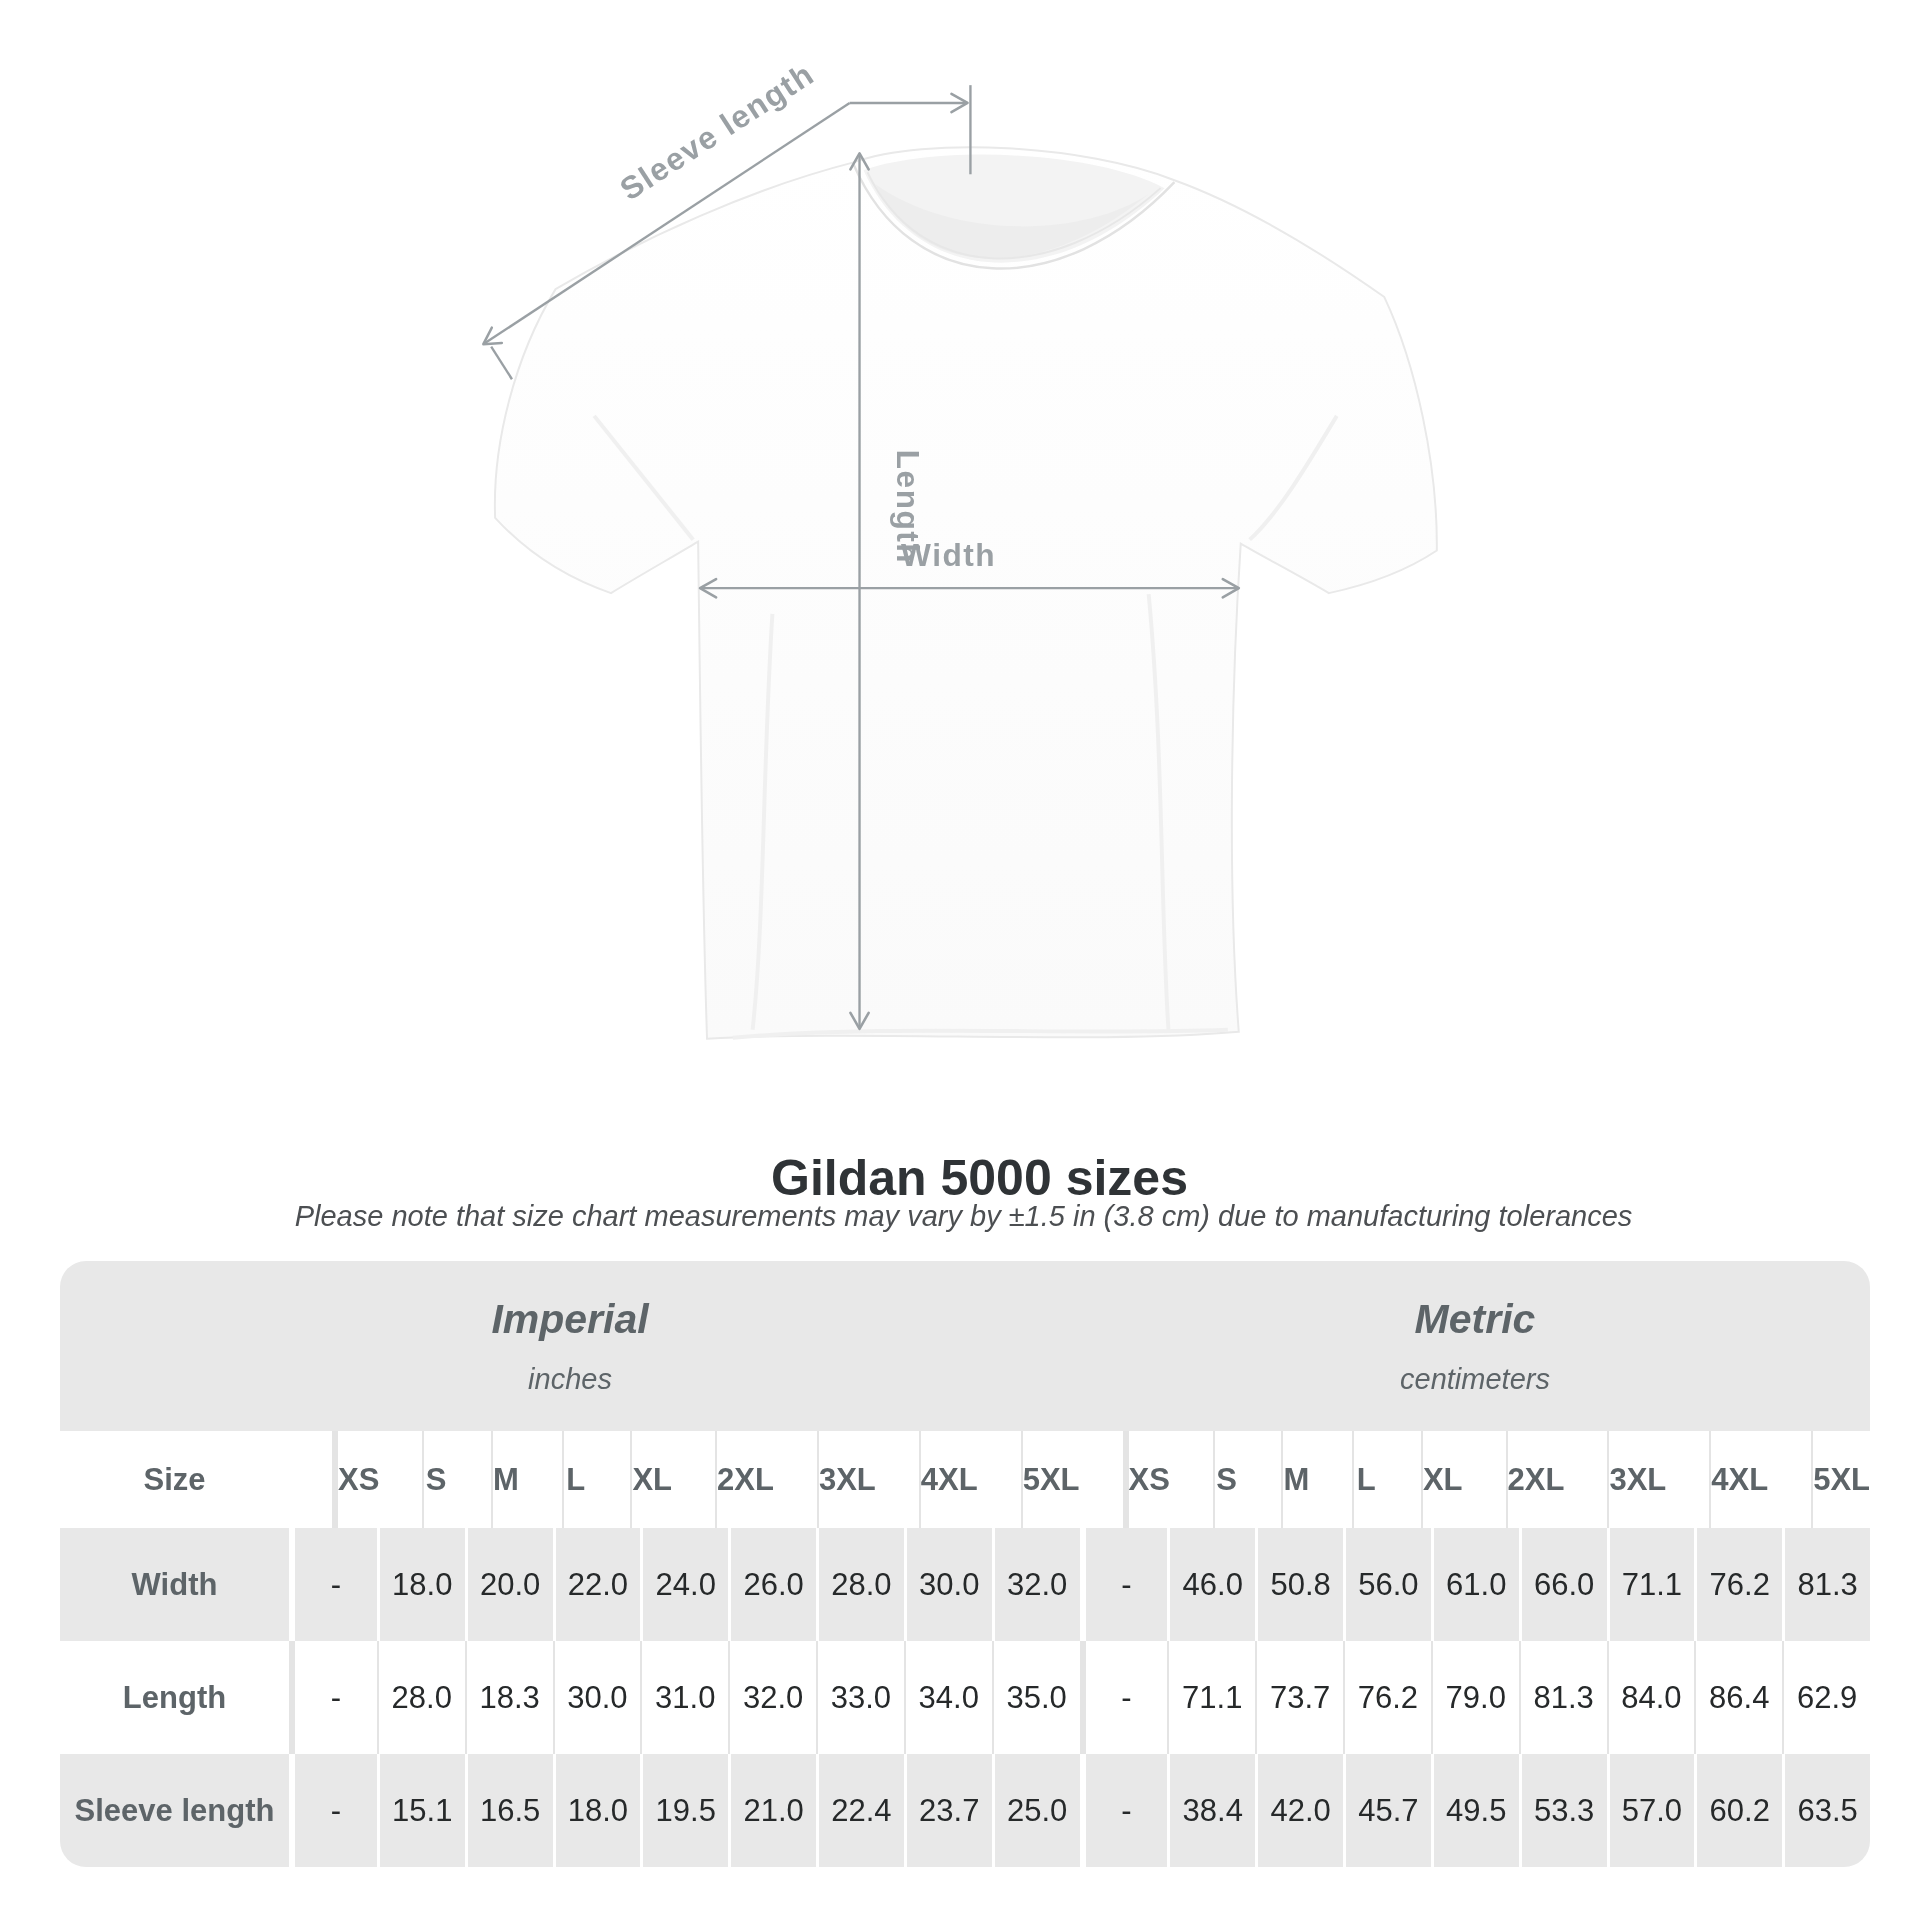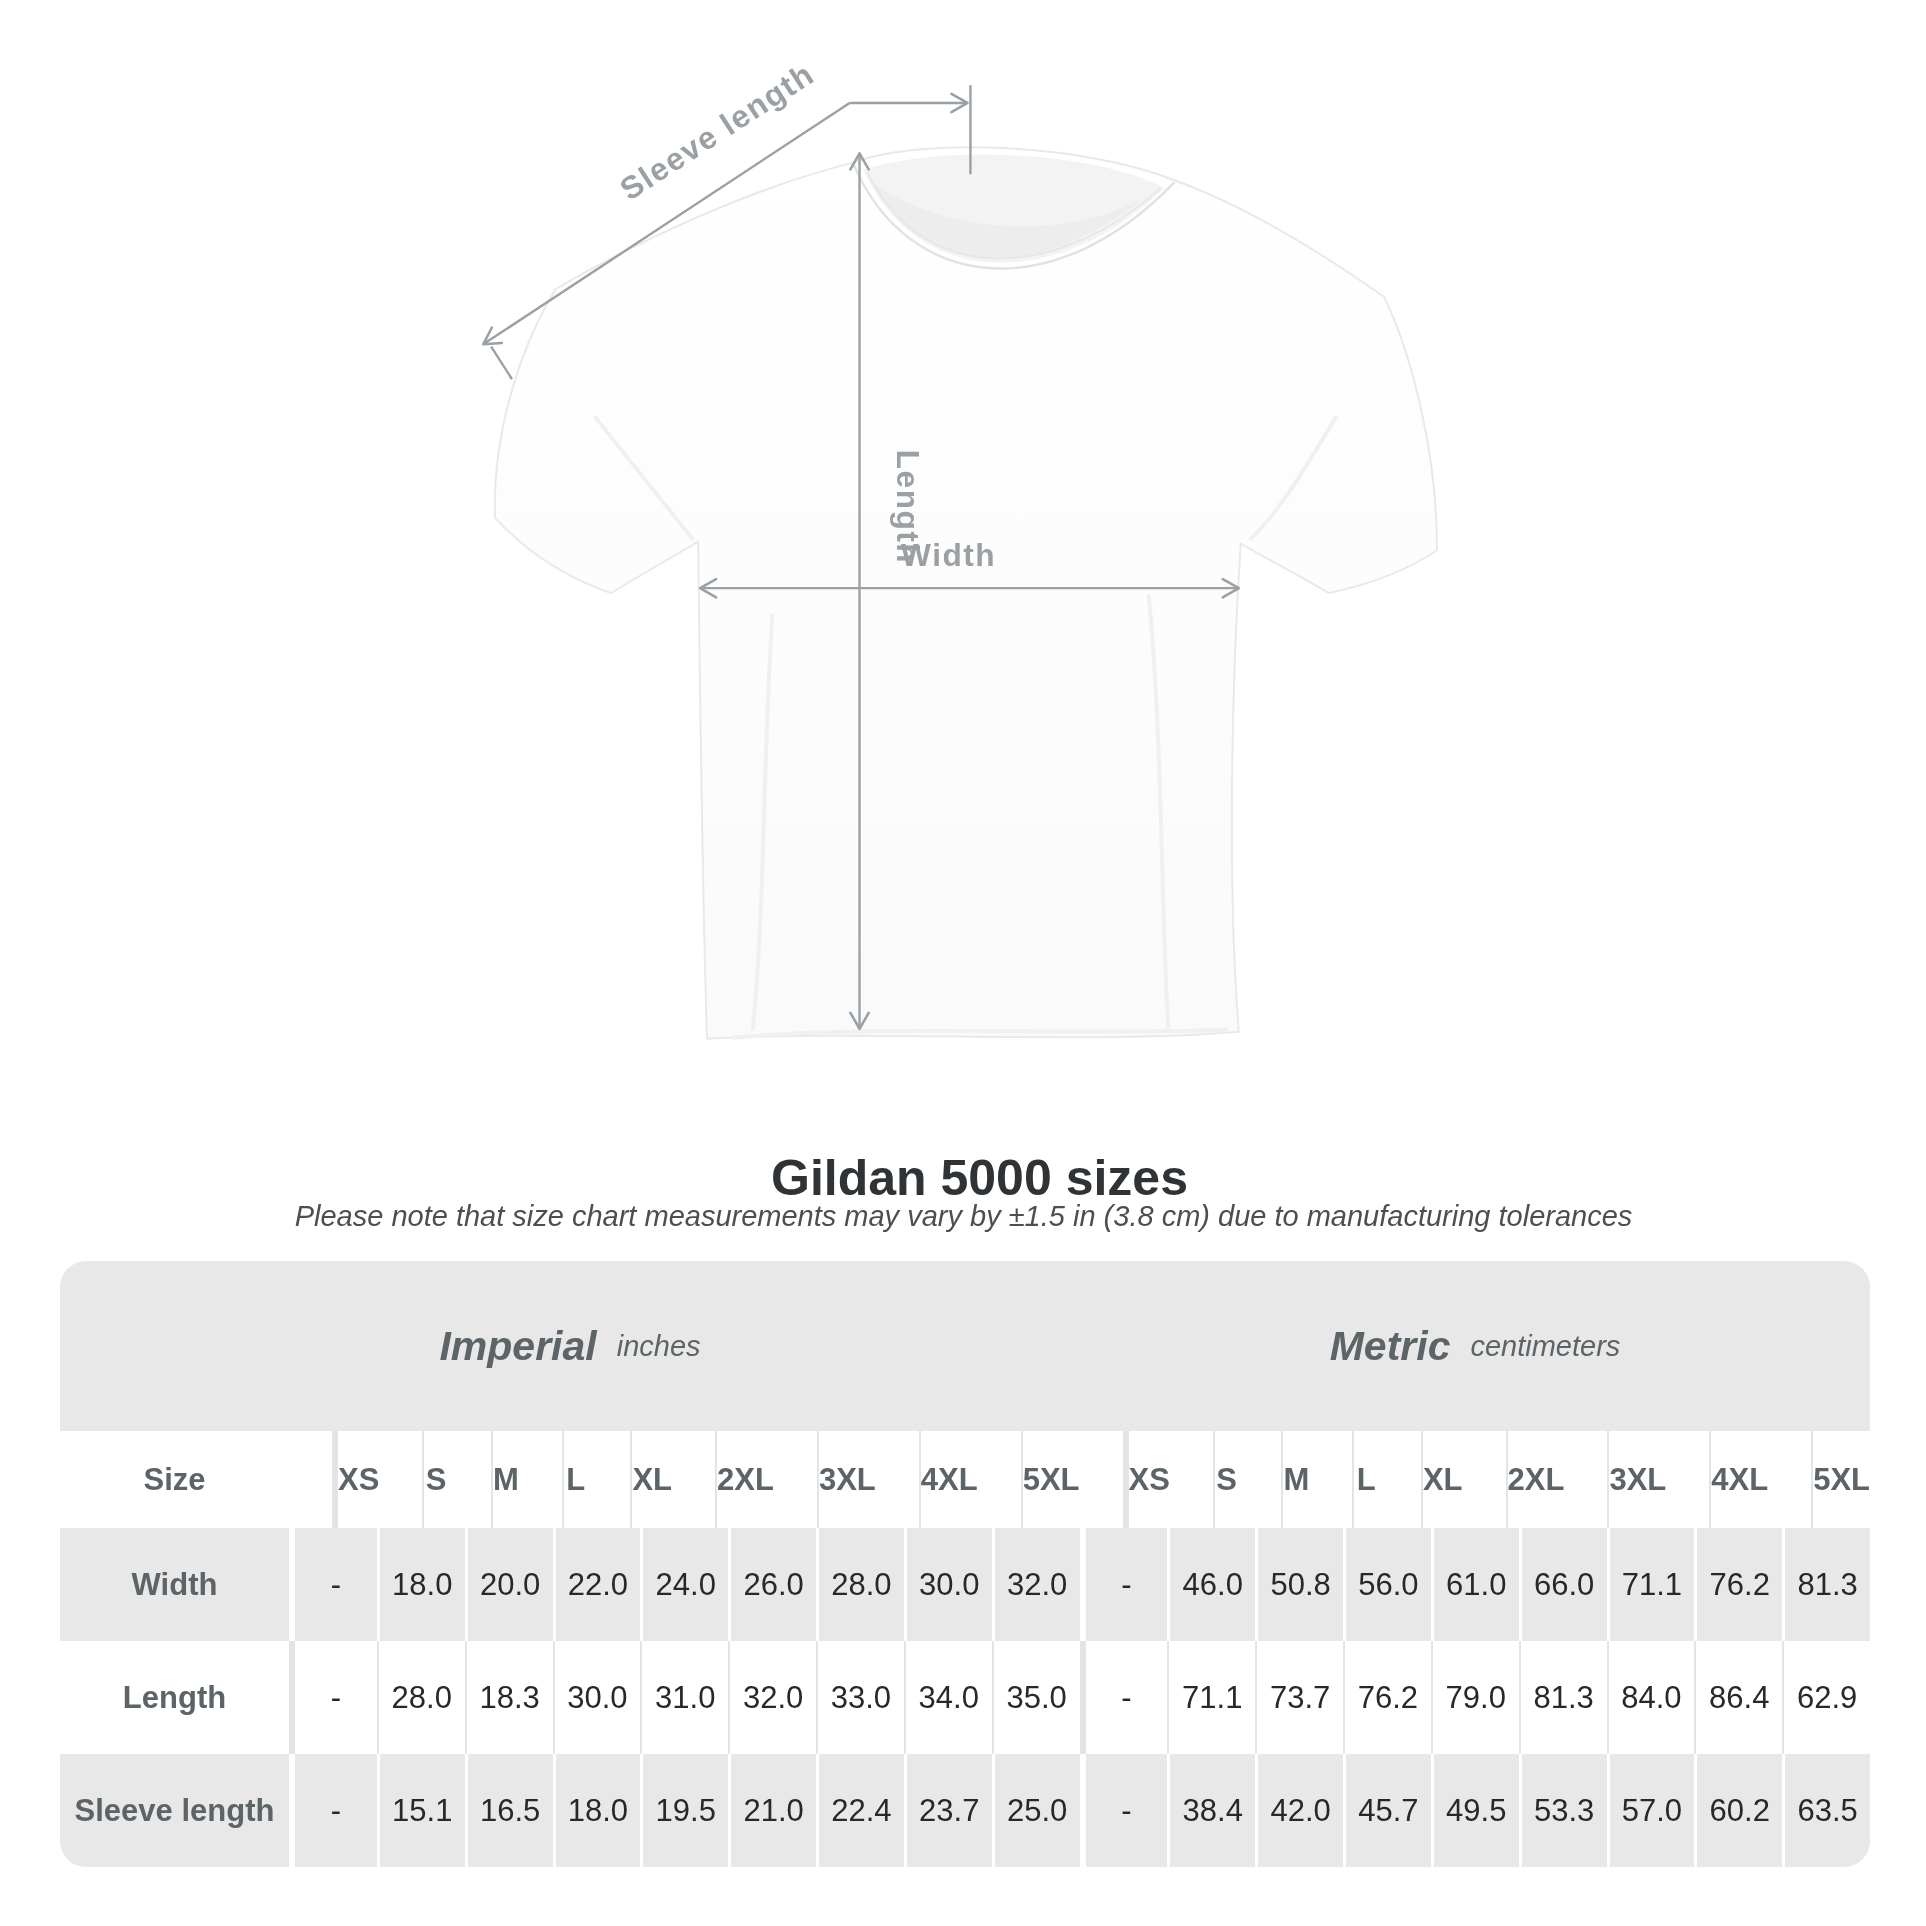--- a/index.html
+++ b/index.html
@@ -17,21 +17,21 @@
   .subtitle {
     position:absolute; left:0; top:1200px; width:100%; text-align:center;
     font-size:29px; font-style:italic; color:#4c4f52; margin:0;
   }
 
   .size-table { position:absolute; left:60px; top:1261px; width:1810px; }
   .band {
     display:flex; height:170px; background:#e8e8e8;
     border-radius:26px 26px 0 0;
   }
-  .band-half { display:flex; flex-direction:row; justify-content:center; align-items:center; gap:20px; }
+  .band-half { display:flex; flex-direction:column; justify-content:center; align-items:center; gap:20px; }
   .band-half.imperial { width:1020px; }
   .band-half.metric  { width:790px; }
   .band-title { font-size:41px; font-weight:700; font-style:italic; color:#5d6468; }
   .band-sub   { font-size:29px; font-style:italic; color:#5d6468; }
 
   .trow { display:grid; grid-template-columns:229px repeat(18, 1fr); height:113px; }
   .trow.sizes { height:97px;gap:43px; }
   .trow.white { background:#ffffff; }
   .trow.gray  { background:#e8e8e8; }
   .trow:last-child { border-radius:0 0 26px 26px; overflow:hidden; }

